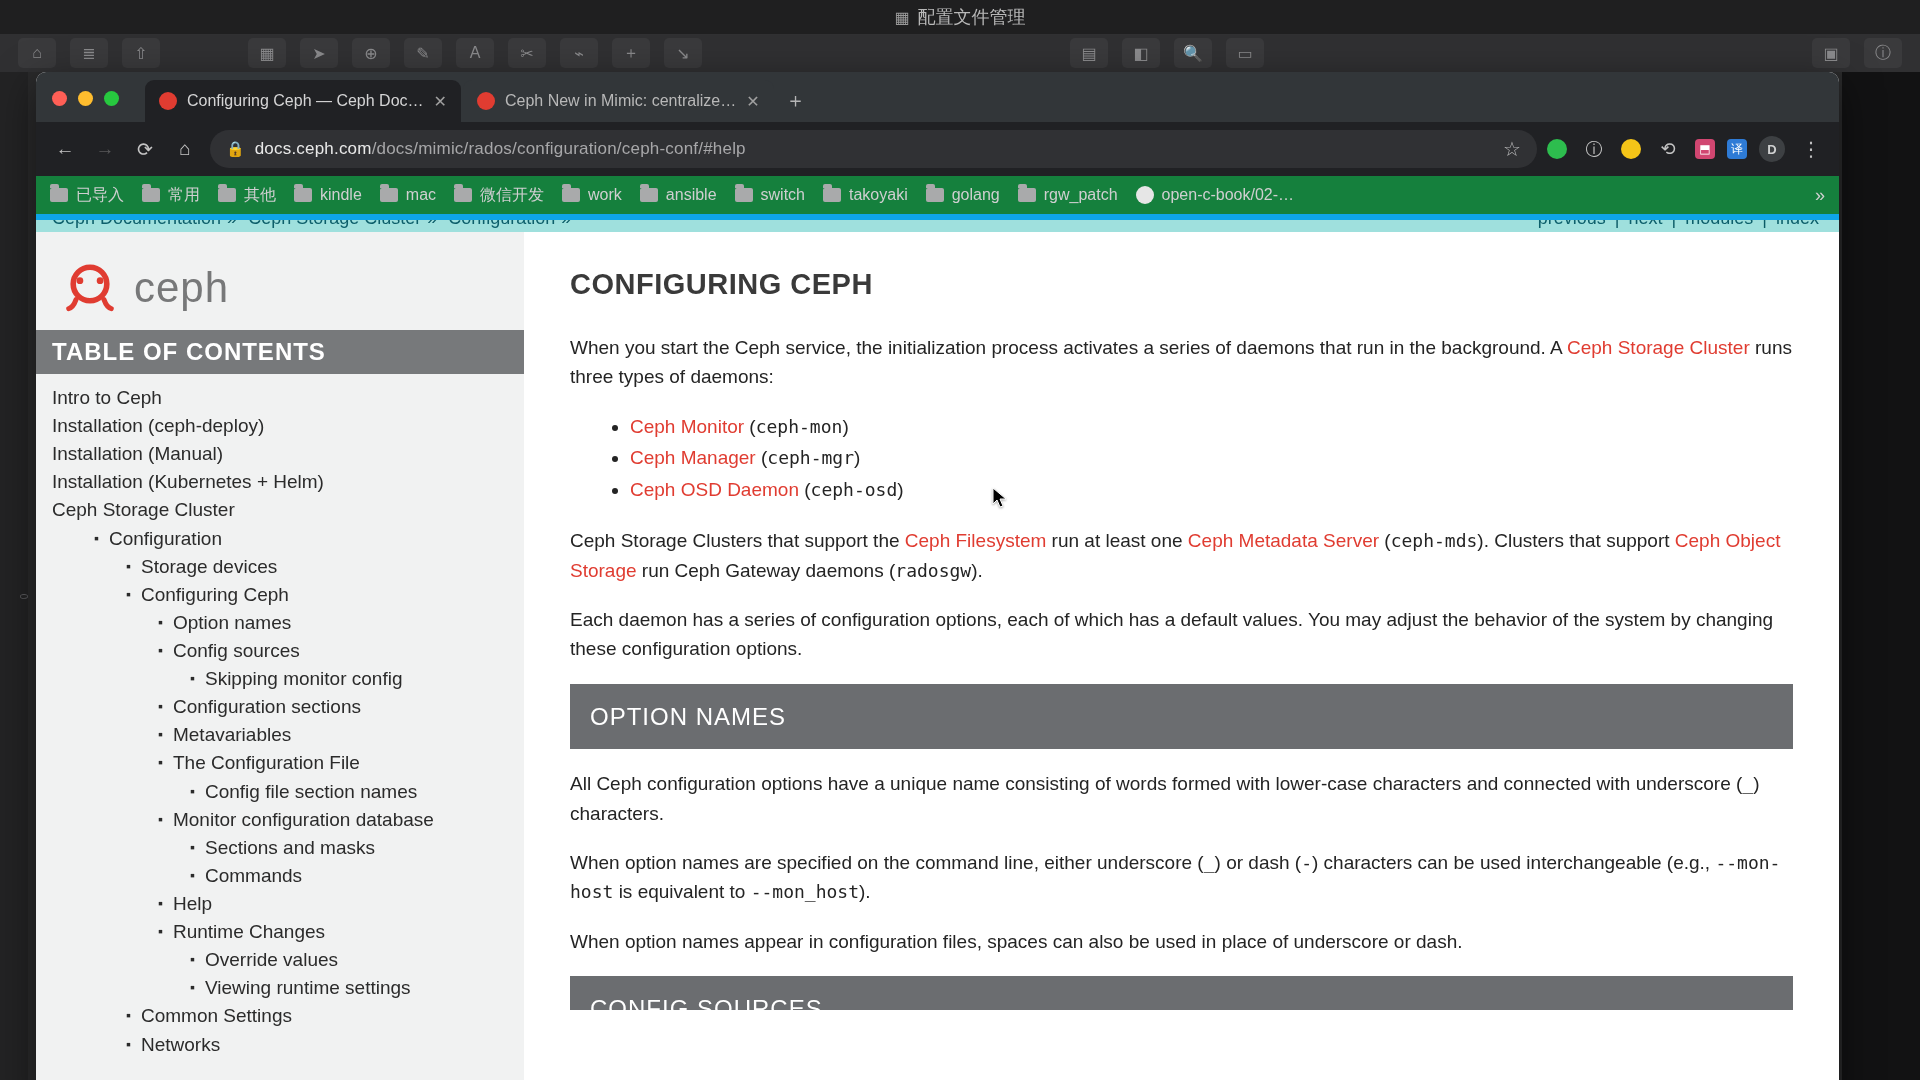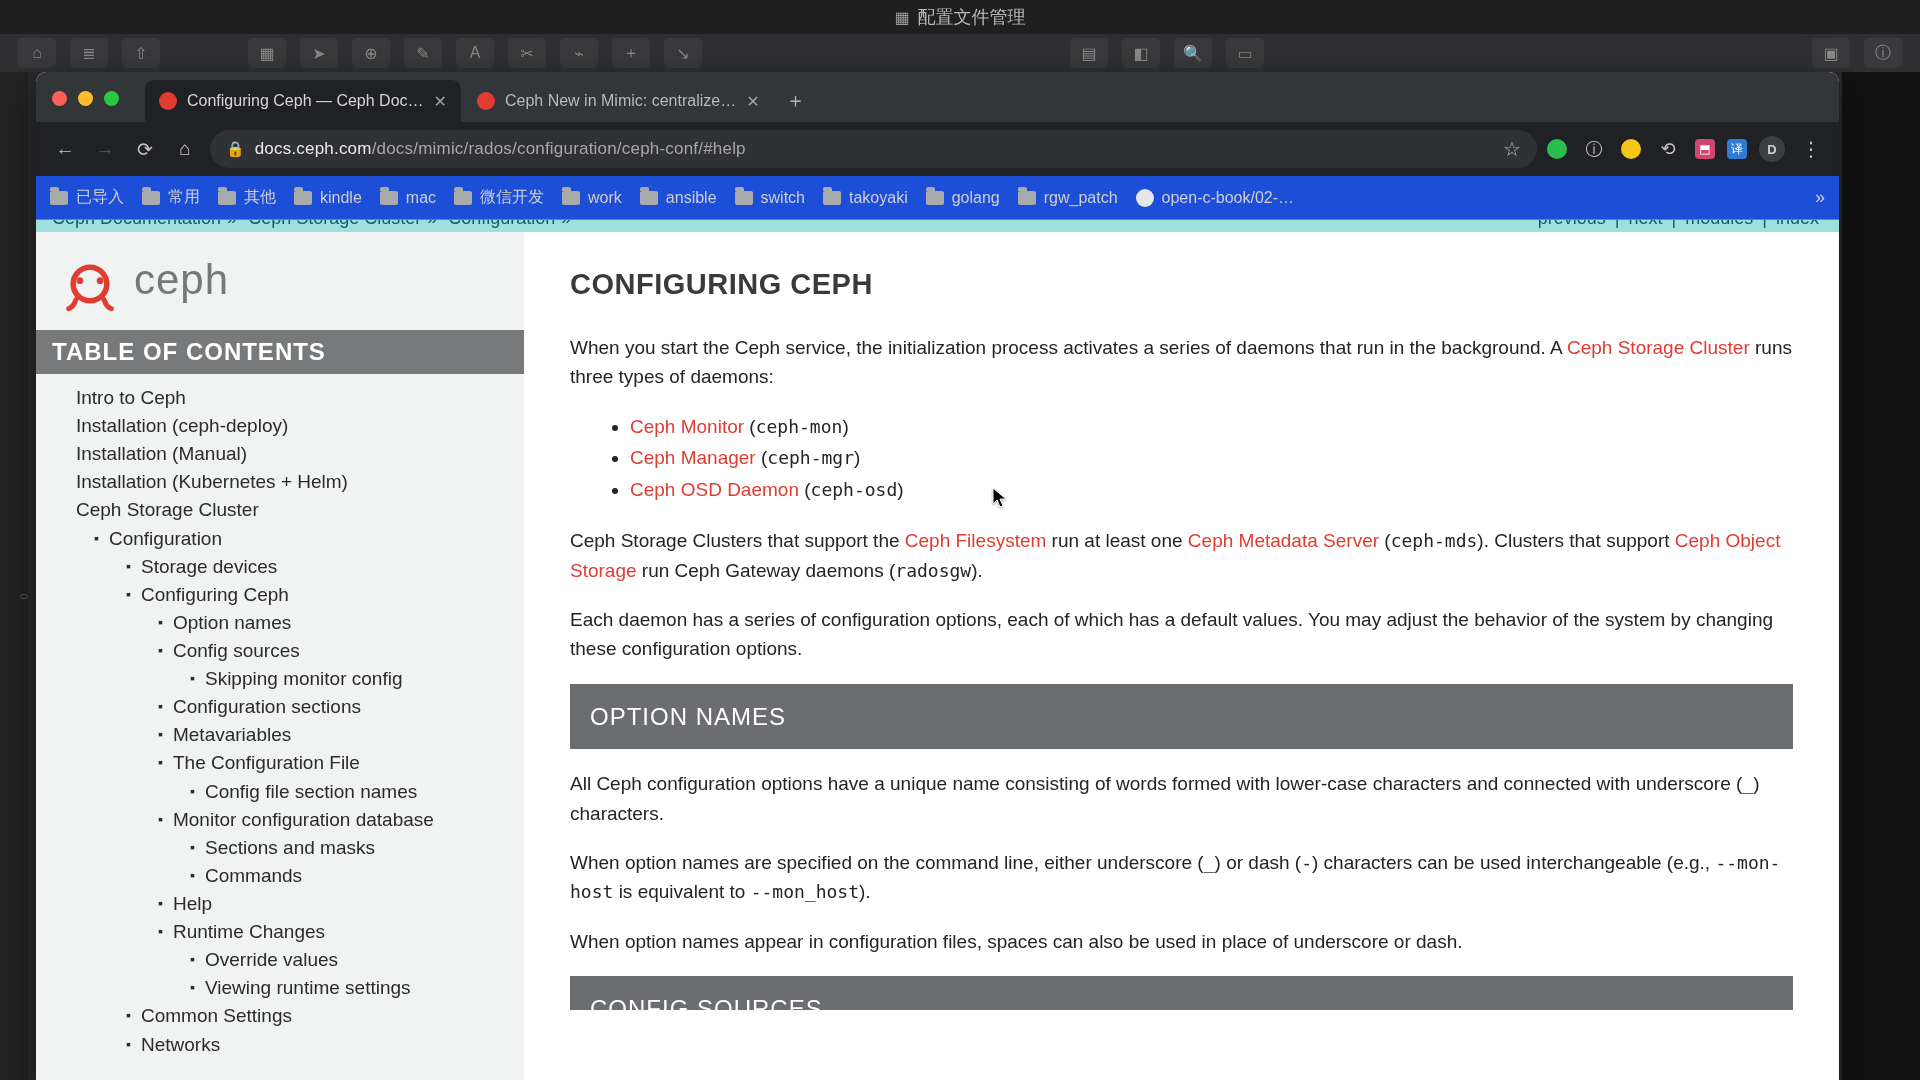--- a/index.html
+++ b/index.html
@@ -41,45 +41,45 @@
 .omnibox .hosturl{ letter-spacing:.2px;text-align:center; }
 .omnibox .host-dim{ color:#a7a7a9; }
 .omnibox .star{ margin-left:auto; color:#b7b7b8; font-size:20px; }
 .ext-row { display:flex; align-items:center; gap:12px;}
 .ext-dot{ width:20px; height:20px; border-radius:50%; }
 .ext-sq{ width:20px; height:20px; border-radius:4px; display:flex; align-items:center; justify-content:center; font-size:12px; color:#fff; }
 .avatar{ width:26px; height:26px; border-radius:50%; background:#3d4043; color:#cfd0d1; display:flex; align-items:center; justify-content:center; font-size:13px; font-weight:600; }
 .dots3{ color:#c0c0c1; font-size:20px; padding:0 4px; }
 
 
-.bmbar { height:44px; background:#1d4ed8; display:flex; align-items:center; padding:0 14px; gap:18px; color:#cfcfd0; font-size:16px; border-bottom:1px solid #0ea5e9; overflow:hidden;}
+.bmbar { height:44px; background:#15803d; display:flex; align-items:center; padding:0 14px; gap:18px; color:#cfcfd0; font-size:16px; border-bottom:6px solid #0ea5e9; overflow:hidden;}
 .bm { display:flex; align-items:center; gap:8px; white-space:nowrap; }
 .bm .fld{ display:inline-block; width:18px; height:14px; background:#a9aaab; border-radius:2px; position:relative; }
 .bm .fld::before{content:''; position:absolute; top:-4px; left:0; width:9px; height:4px; background:#a9aaab; border-radius:2px 2px 0 0;}
 .bm .gh{ width:18px; height:18px; border-radius:50%; background:#e6e6e6; }
 .bmbar .more{ margin-left:auto; font-size:18px; color:#d0d0d1;}
 
 
 .teal-bar{ background:#9fe0dd; color:#0b5b67; display:flex; align-items:center; justify-content:space-between; font-size:18px; height:28px; padding:0 16px; margin-top:-16px; }
 .teal-bar a{ color:#0d5f6b; }
 .teal-bar .sep{ margin:0 6px; }
 .teal-bar .rightset span{ color:#0d5f6b; margin:0 4px;}
 
 
 .docpage { position:absolute; top:148px; left:0; right:0; bottom:0; background:#fff; overflow:hidden; }
 .doc-body{ display:flex; height:calc(100% - 12px);}
 
 .sidebar { width:488px; background:#f1f2f2; height:100%; overflow:hidden; padding-bottom:20px;}
-.logo-row{ display:flex; align-items:flex-start; gap:16px; padding:24px 26px 18px 26px;}
+.logo-row{ display:flex; align-items:flex-end; gap:16px; padding:24px 26px 18px 26px;}
 .logo-mark{ width:56px; height:56px; position:relative;}
 .logo-mark svg{ width:56px; height:56px; }
 .logo-text{ font-size:42px; color:#777879; letter-spacing:1px; }
 .toc-title{ background:#77797b; color:#fff; font-size:24px; letter-spacing:1px; padding:8px 16px; font-weight:600;}
 .toc{ list-style:none; padding:10px 0 0 0; font-size:19px; color:#2b2b2b; line-height:1.48;}
-.toc li{ padding-left:40px; }
+.toc li{ padding-left:16px; }
 .toc li.lv1{ padding-left:58px;}
 .toc li.lv2{ padding-left:90px;}
 .toc li.lv3{ padding-left:122px;}
 .toc li.lv4{ padding-left:154px;}
 .toc .bullet::before{ content:'▪'; color:#2b2b2b; margin-right:10px; font-size:14px; position:relative; top:-2px;}
 .toc a{ color:#2b2b2b; text-decoration:none;}
 
 .content{ flex:1; padding:30px 46px 0 46px; color:#242424; font-size:19px; line-height:1.55; overflow:hidden;}
 .content h1{ font-size:29px; letter-spacing:.5px; color:#3a3a3a; font-weight:600; margin-bottom:26px;}
 .content p{ margin-bottom:20px;}

